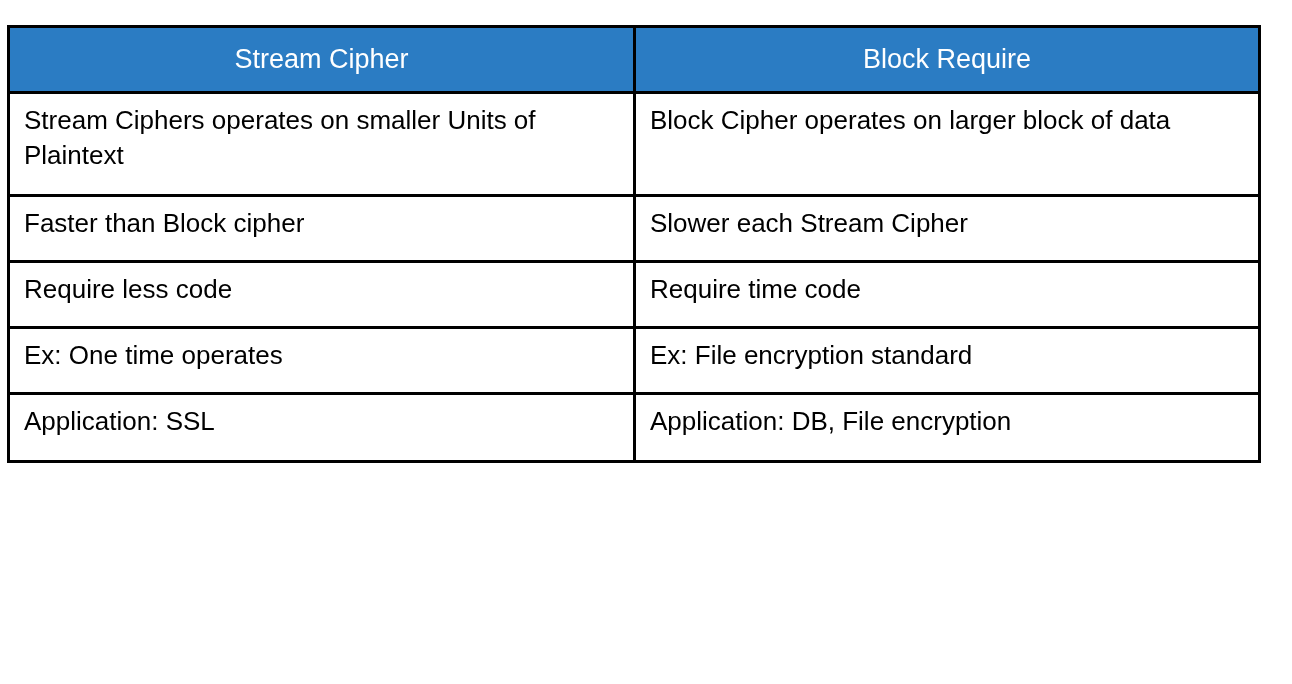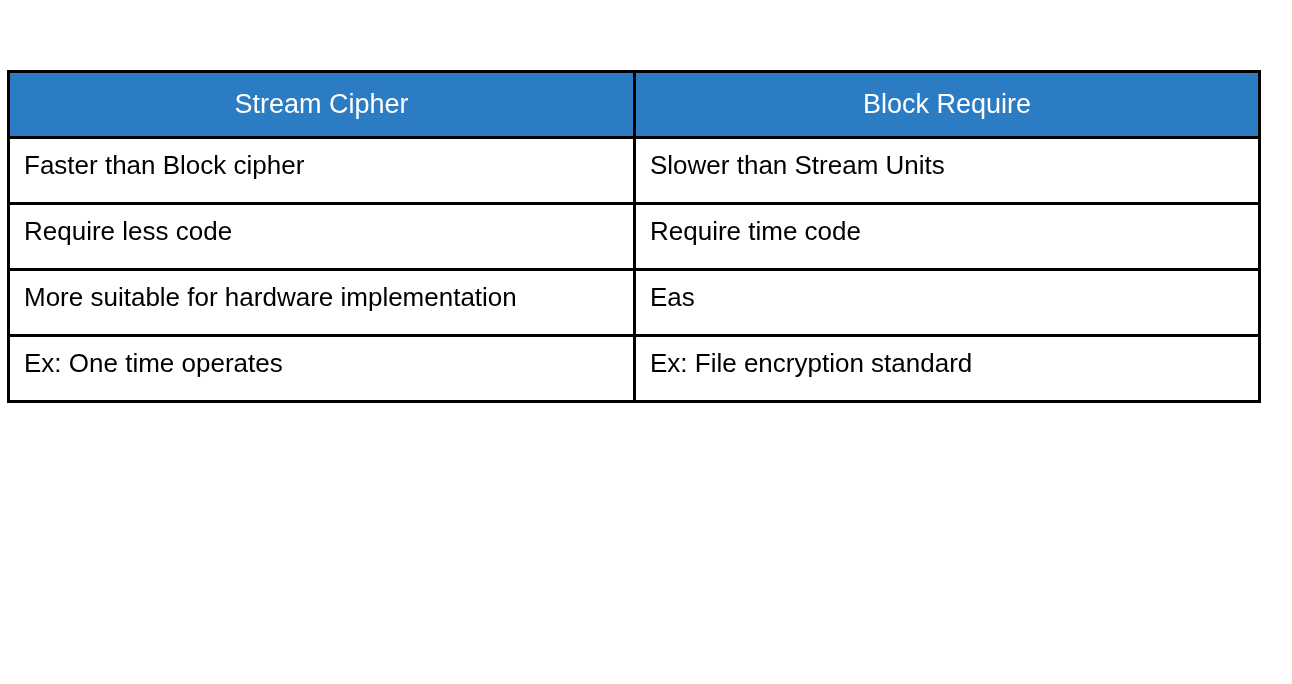--- a/index.html
+++ b/index.html
@@ -22,21 +22,20 @@
     background: #ffffff;
   }
 
   .comparison-table {
     position: absolute;
     left: 7px;
     top: 25px;
     width: 1251px;
     border-collapse: collapse;
     table-layout: fixed;
-    margin-top: 45px;
   }
 
   .comparison-table col.col-left  { width: 626px; }
   .comparison-table col.col-right { width: 625px; }
 
   .comparison-table th,
   .comparison-table td {
     border: 3px solid #000000;
     vertical-align: top;
     box-sizing: border-box;
@@ -86,55 +85,63 @@
 
     <thead>
       <tr>
         <th>Stream Cipher</th>
         <th>Block Require</th>
       </tr>
     </thead>
 
     <tbody>
 
+      <tr class="row-tall">
+        <td>
+          <span class="cell-text">Stream Ciphers operates on smaller Units of Plaintext</span>
+        </td>
+        <td>
+          <span class="cell-text">Block Cipher operates on larger block of data</span>
+        </td>
+      </tr>
 
       <tr class="row-short">
         <td>
           <span class="cell-text">Faster than Block cipher</span>
         </td>
         <td>
-          <span class="cell-text">Slower than Stream Units</span>
+          <span class="cell-text">Slower each Stream Cipher</span>
         </td>
       </tr>
 
 
       <tr class="row-short">
         <td>
           <span class="cell-text">Require less code</span>
         </td>
         <td>
           <span class="cell-text">Require time code</span>
         </td>
       </tr>
 
-      <tr class="row-short">
-        <td>
-          <span class="cell-text">More suitable for hardware implementation</span>
-        </td>
-        <td>
-          <span class="cell-text">Eas</span>
-        </td>
-      </tr>
 
       <tr class="row-short">
         <td>
           <span class="cell-text">Ex: One time operates</span>
         </td>
         <td>
           <span class="cell-text">Ex: File encryption standard</span>
         </td>
       </tr>
 
+      <tr class="row-last">
+        <td>
+          <span class="cell-text">Application: SSL</span>
+        </td>
+        <td>
+          <span class="cell-text">Application: DB, File encryption</span>
+        </td>
+      </tr>
 
     </tbody>
   </table>
 
 </div>
 
 </body></html>

